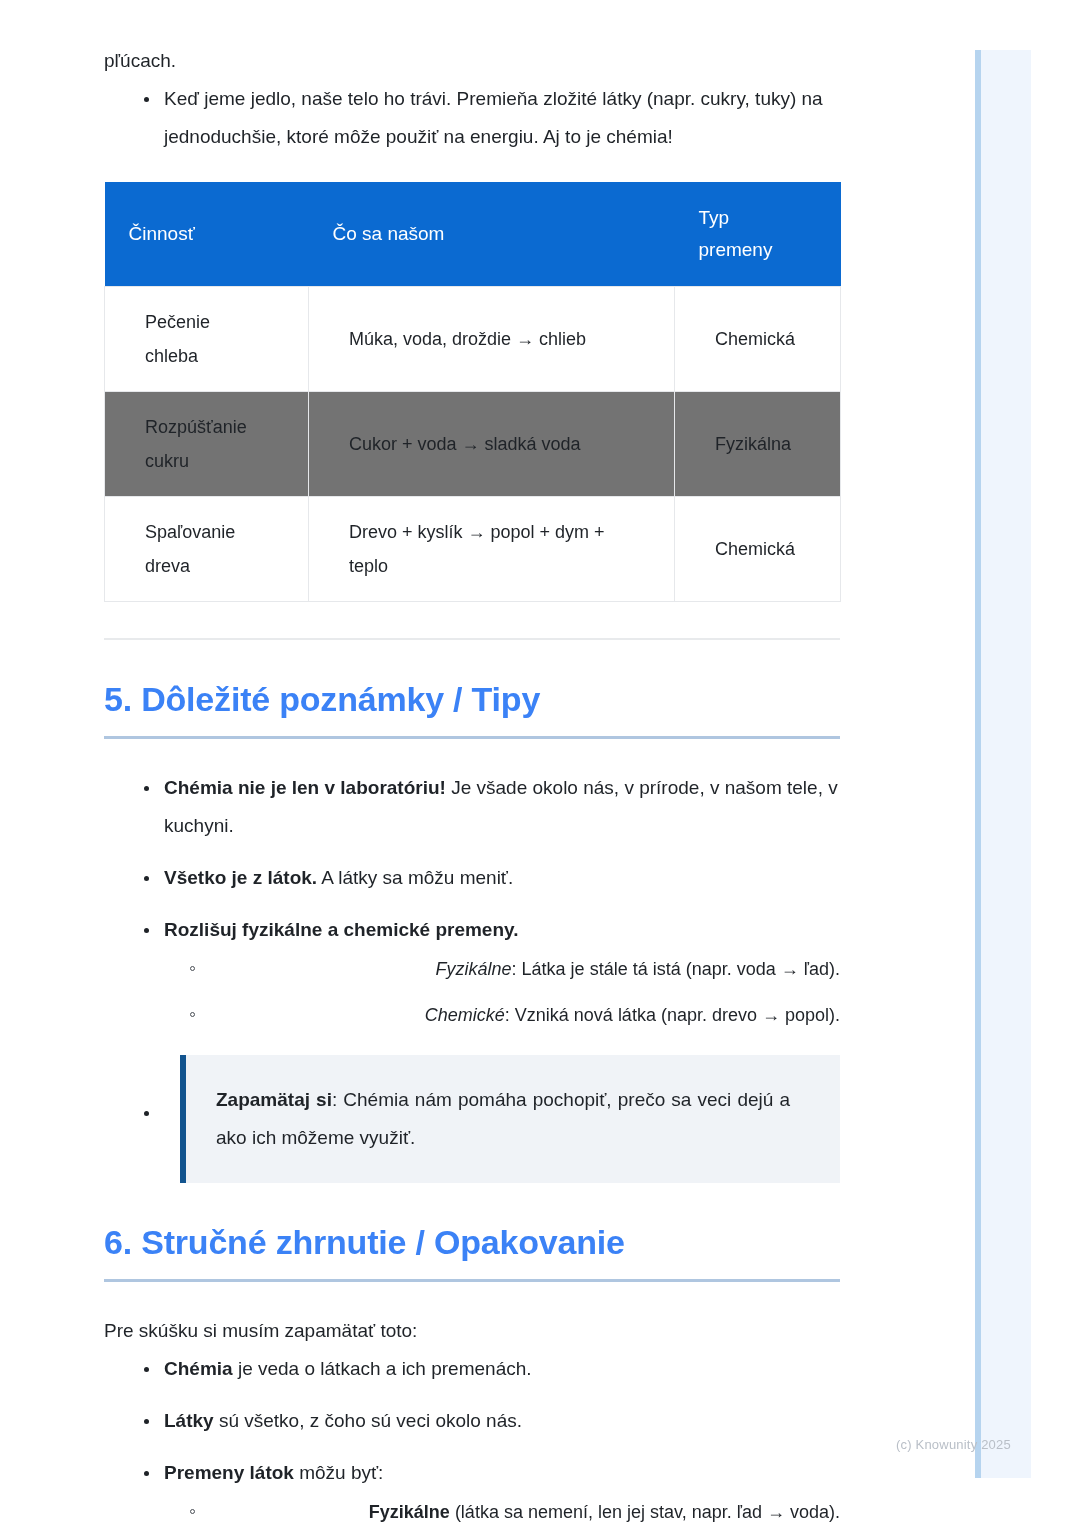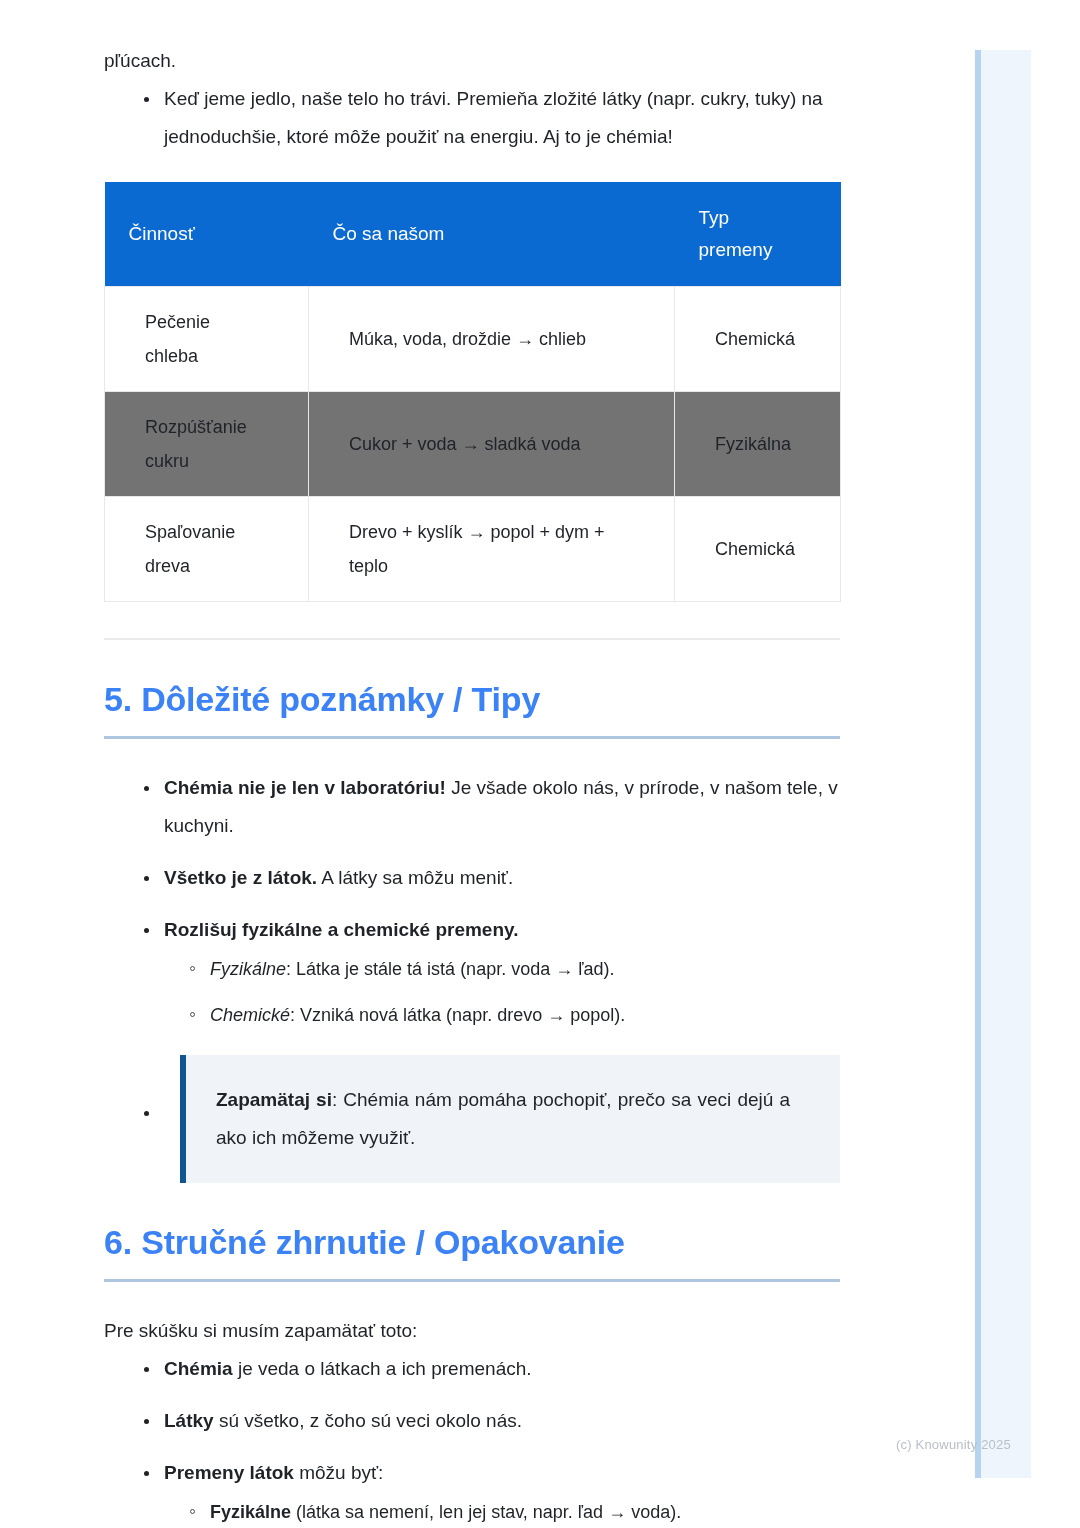--- a/index.html
+++ b/index.html
@@ -89,20 +89,21 @@
     width: 5px;
     height: 5px;
     border-radius: 50%;
     background: #1f2328;
   }
 
   ul.subbullets {
     list-style: none;
     margin: 2px 0 0 0;
     padding: 0;
+    text-align: right;
   }
   ul.subbullets > li {
     position: relative;
     padding-left: 46px;
     font-size: 18px;
     line-height: 36px;
     margin-bottom: 10px;
     color: #1f2328;
   }
   ul.subbullets > li::before {

